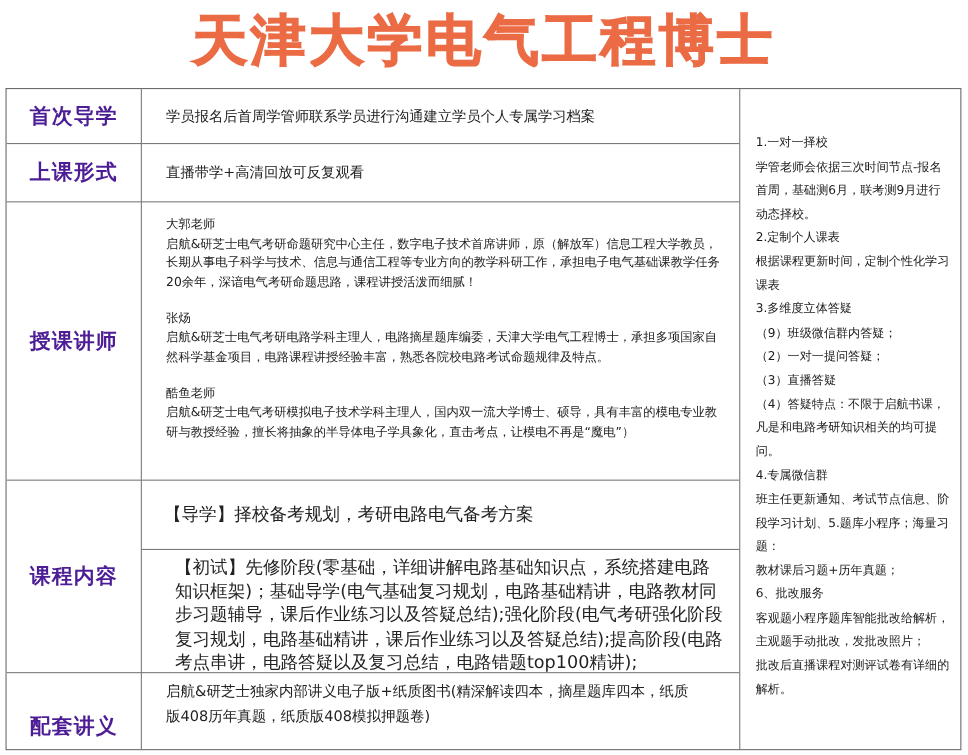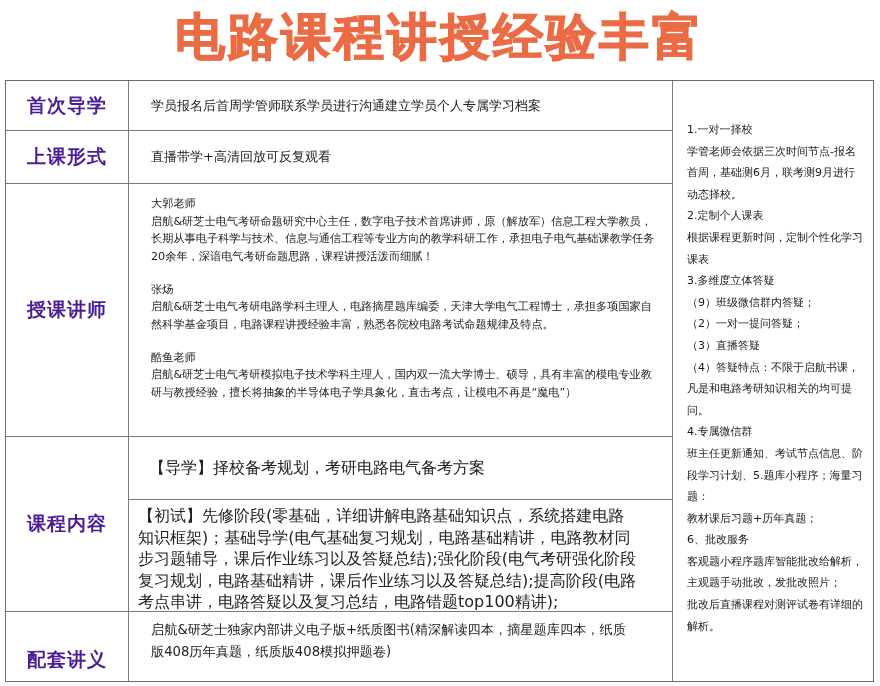--- a/index.html
+++ b/index.html
@@ -20,21 +20,21 @@
   .teachers { padding:12px 0 0 22px; font-size:11.2px; line-height:17.5px; color:#222; }
   .teacher { margin-bottom:15.5px; }
   .teacher .name { display:block; }
   .content-sub { padding-left:20px; font-size:16px; line-height:21.5px; color:#222; }
   .right { padding:38px 8px 0 14px; font-size:11px; line-height:21.6px; color:#1a1a1a; }
   .right div { white-space:pre-wrap; }
 </style>
 </head>
 <body>
 
-<div class="title" style="color:#eb6b45;">电路课程讲授经验丰富</div>
+<div class="title" style="color:#eb6b45;">天津大学电气工程博士</div>
 
 <div class="tbl">
 
   <div class="vline" style="left:666px; top:0; height:600px;"></div>
 
   <div class="hline" style="left:0; top:49px; width:666px;"></div>
   <div class="hline" style="left:0; top:102px; width:666px;"></div>
   <div class="hline" style="left:0; top:355px; width:666px;"></div>
   <div class="hline" style="left:123px; top:418px; width:543px;"></div>
   <div class="hline" style="left:0; top:530px; width:666px;"></div>
@@ -56,21 +56,21 @@
       <span>启航&amp;研芝士电气考研电路学科主理人，电路摘星题库编委，天津大学电气工程博士，承担多项国家自然科学基金项目，电路课程讲授经验丰富，熟悉各院校电路考试命题规律及特点。</span>
     </div>
     <div class="teacher">
       <span class="name">酷鱼老师</span>
       <span>启航&amp;研芝士电气考研模拟电子技术学科主理人，国内双一流大学博士、硕导，具有丰富的模电专业教研与教授经验，擅长将抽象的半导体电子学具象化，直击考点，让模电不再是“魔电”）</span>
     </div>
   </div>
 
   <div class="cell lbl" style="left:0; top:355px; width:123px; height:175px;">课程内容</div>
   <div class="cell content-sub" style="left:123px; top:355px; width:543px; height:63px; display:flex; align-items:center;">【导学】择校备考规划，考研电路电气备考方案</div>
-  <div class="cell content-sub" style="left:112px; top:424px; width:520px; height:106px;">【初试】先修阶段(零基础，详细讲解电路基础知识点，系统搭建电路知识框架)；基础导学(电气基础复习规划，电路基础精讲，电路教材同步习题辅导，课后作业练习以及答疑总结);强化阶段(电气考研强化阶段复习规划，电路基础精讲，课后作业练习以及答疑总结);提高阶段(电路考点串讲，电路答疑以及复习总结，电路错题top100精讲);</div>
+  <div class="cell content-sub" style="left:133px; top:424px; width:520px; height:106px;">【初试】先修阶段(零基础，详细讲解电路基础知识点，系统搭建电路知识框架)；基础导学(电气基础复习规划，电路基础精讲，电路教材同步习题辅导，课后作业练习以及答疑总结);强化阶段(电气考研强化阶段复习规划，电路基础精讲，课后作业练习以及答疑总结);提高阶段(电路考点串讲，电路答疑以及复习总结，电路错题top100精讲);</div>
 
   <div class="cell lbl" style="left:0; top:530px; width:123px; height:70px; padding-top:28px;">配套讲义</div>
   <div class="cell content-sub" style="left:123px; top:538px; width:500px; height:62px; font-size:13.2px; line-height:22px; padding-left:22px;">启航&amp;研芝士独家内部讲义电子版+纸质图书(精深解读四本，摘星题库四本，纸质版408历年真题，纸质版408模拟押题卷)</div>
 
   <div class="cell right" style="left:667px; top:0; width:200px; height:600px;">
     <div>1.一对一择校</div>
     <div>学管老师会依据三次时间节点-报名首周，基础测6月，联考测9月进行动态择校。</div>
     <div>2.定制个人课表</div>
     <div>根据课程更新时间，定制个性化学习课表</div>
     <div>3.多维度立体答疑</div>

